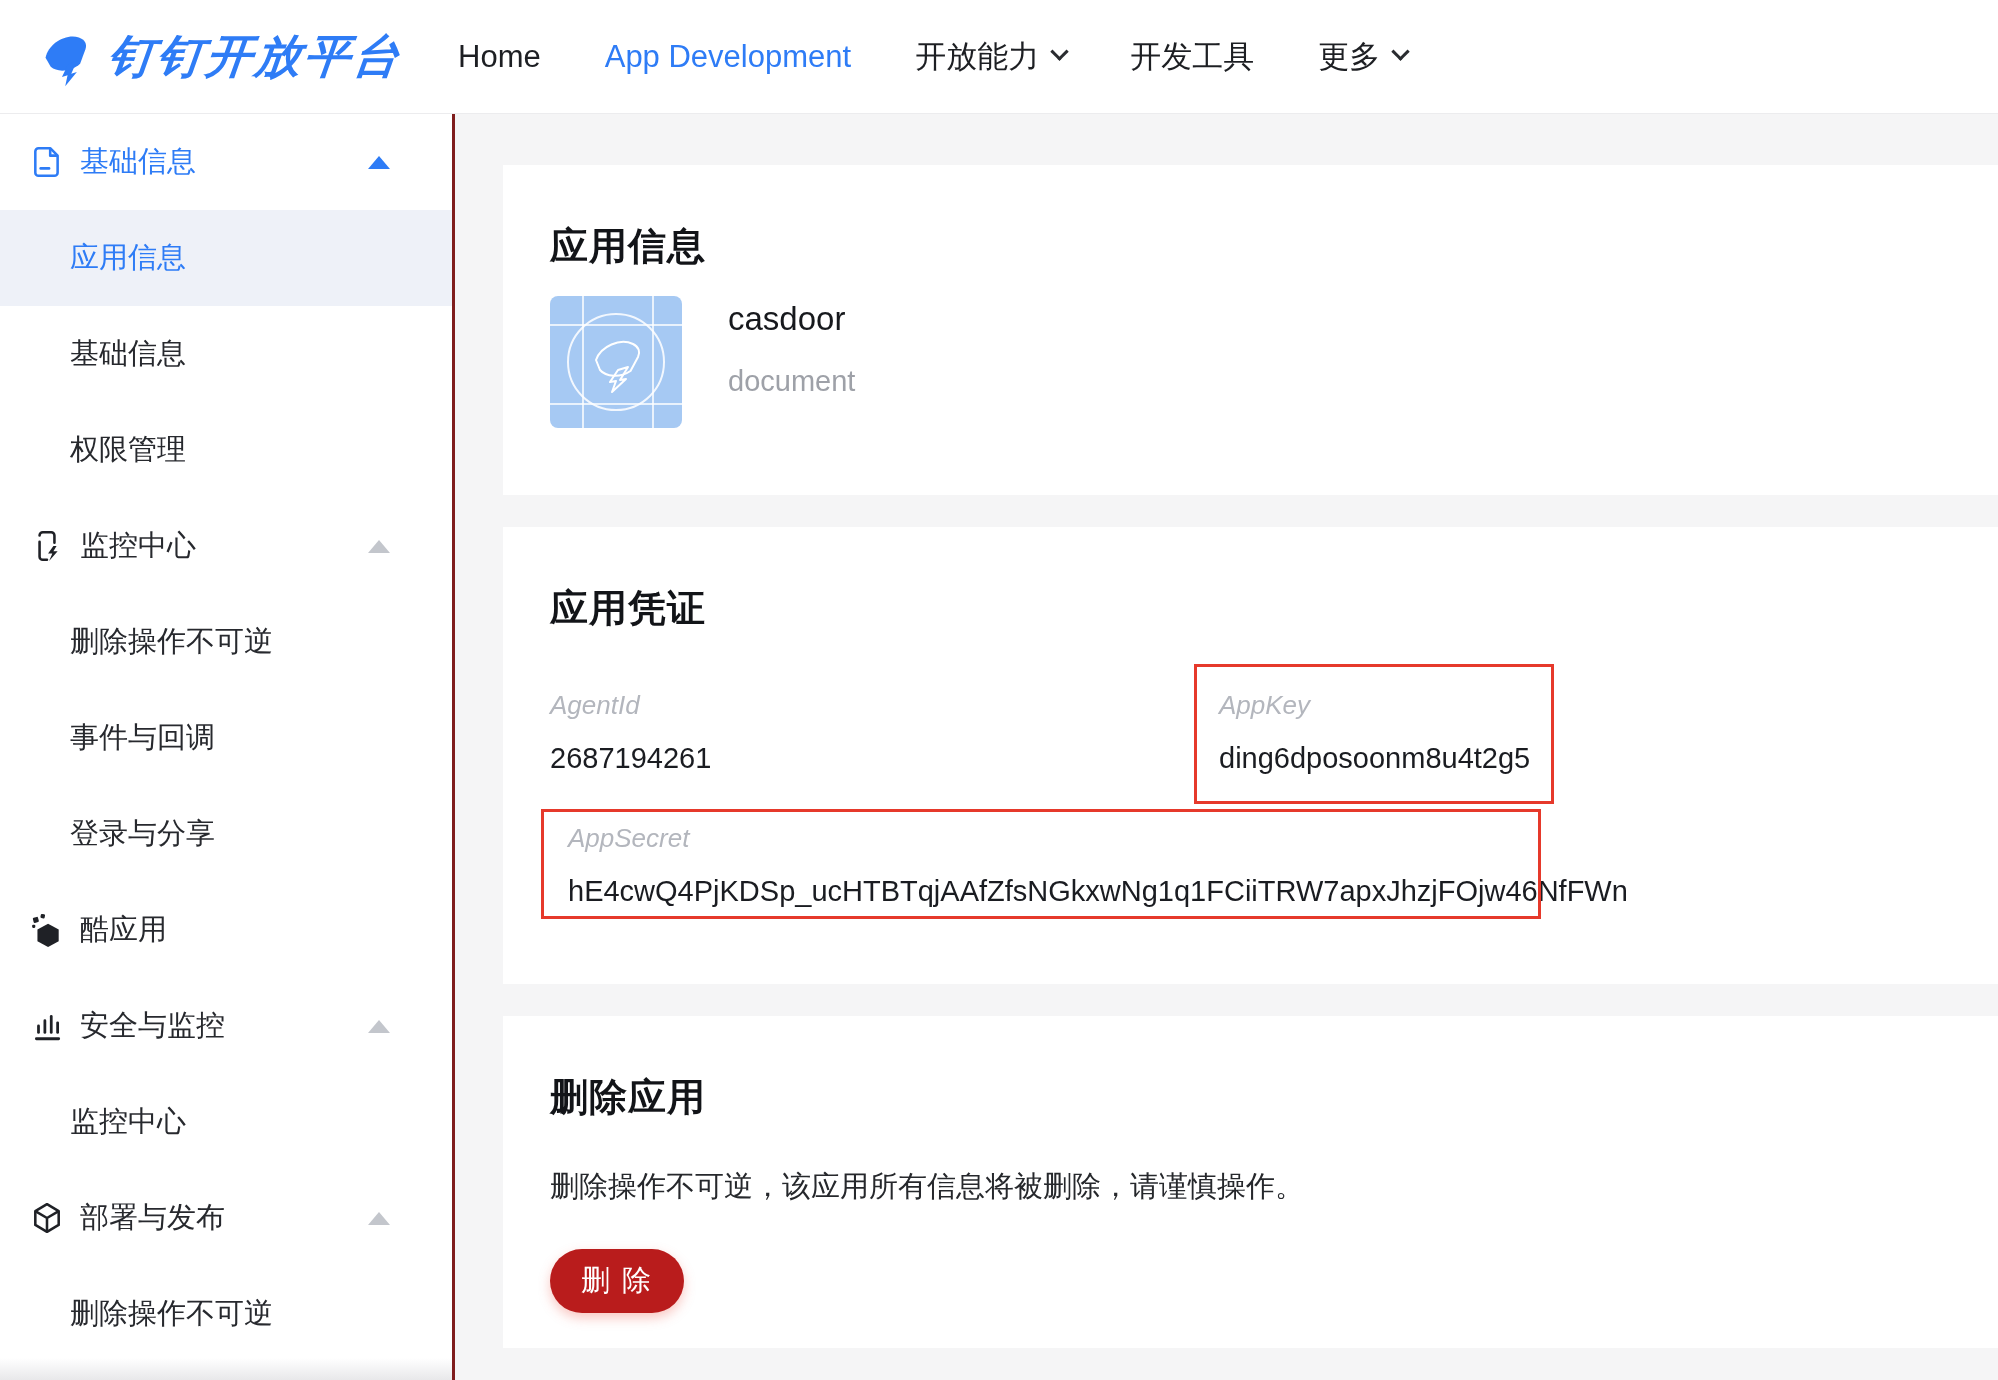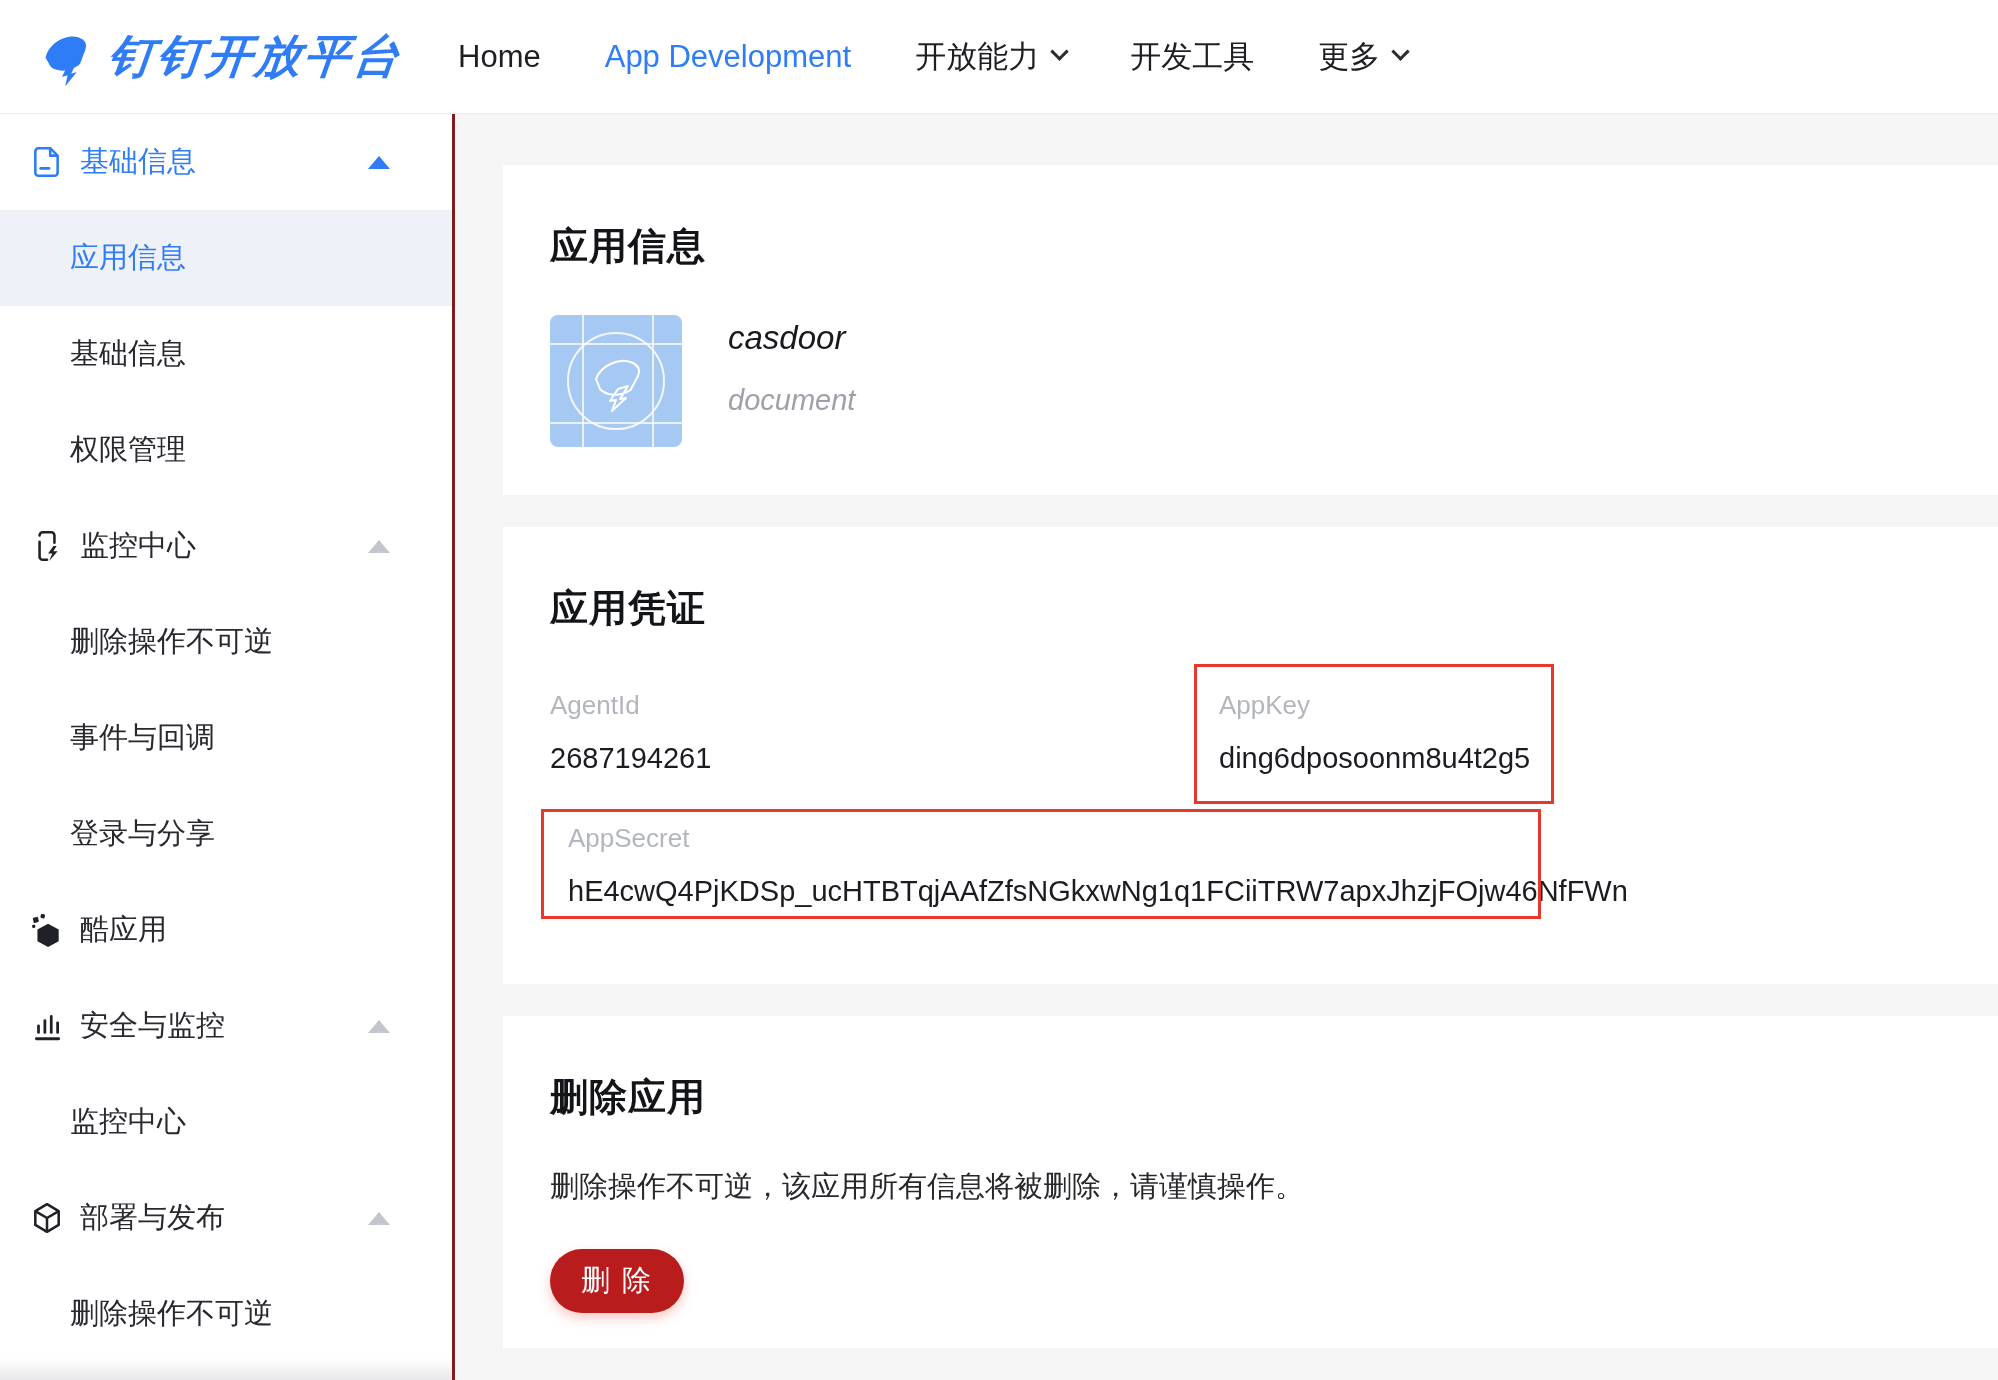--- a/index.html
+++ b/index.html
@@ -62,21 +62,21 @@
   
   .main {
     position:absolute; top:114px; left:455px; right:0; bottom:0;
     background:#f5f5f6; padding:51px 0 0 48px; overflow:hidden;
   }
   .card { background:#fff; margin-bottom:32px; padding:56px 47px; position:relative; }
   .card-title { font-size:38px; font-weight:700; color:#121418; letter-spacing:1px; }
 
   
   .card.app-info { height:330px; }
-  .app-row { display:flex; margin-top:43px;font-style:italic; }
+  .app-row { display:flex; margin-top:24px; }
   .app-icon {
     position:relative; width:132px; height:132px; border-radius:8px;
     background:#a6c9f3; overflow:hidden; flex:0 0 132px;
   }
   .app-icon .gl { position:absolute; background:rgba(255,255,255,.75); }
   .app-icon .gl.v1 { left:24%; top:0; bottom:0; width:2px; }
   .app-icon .gl.v2 { left:77%; top:0; bottom:0; width:2px; }
   .app-icon .gl.h1 { top:21%; left:0; right:0; height:2px; }
   .app-icon .gl.h2 { top:81%; left:0; right:0; height:2px; }
   .app-icon .ring {
@@ -84,21 +84,21 @@
     transform:translate(-50%,-50%); border:2px solid rgba(255,255,255,.85); border-radius:50%;
   }
   .app-icon svg { position:absolute; left:50%; top:50%; width:64px; height:64px; transform:translate(-50%,-50%); }
   .app-meta { margin-left:46px; padding-top:4px; }
   .app-name { font-size:33px; color:#17191d; }
   .app-desc { font-size:29px; color:#9ea1a8; margin-top:27px; }
 
   
   .card.credentials { height:457px; }
   .field { position:absolute; }
-  .field .label { font-size:26px; color:#b3b6bd; }
+  .field .label { font-size:26px; color:#b3b6bd;font-style:italic; }
   .field .value { font-size:29px; color:#1a1c21; margin-top:21px; white-space:nowrap; }
   .field.agentid  { left:47px;  top:163px; }
   .field.appkey   { left:716px; top:163px; }
   .field.appsecret{ left:65px;  top:296px; }
   .red-box { position:absolute; border:3px solid #e6392b; }
   .red-box.box-appkey  { left:691px; top:137px; width:360px; height:140px; }
   .red-box.box-appsecret{ left:38px; top:282px; width:1000px; height:110px; }
 
   
   .card.delete { height:332px; }

